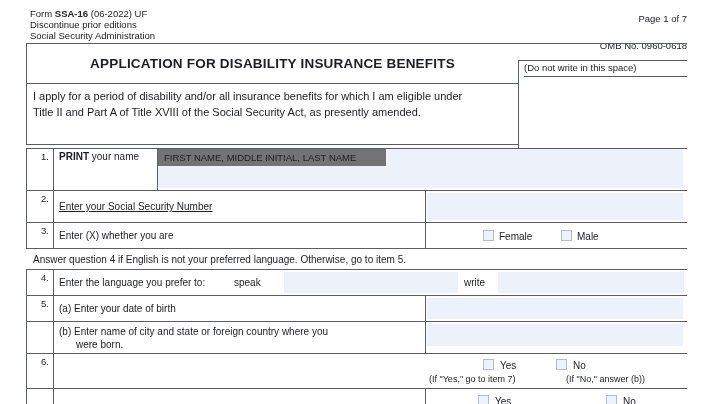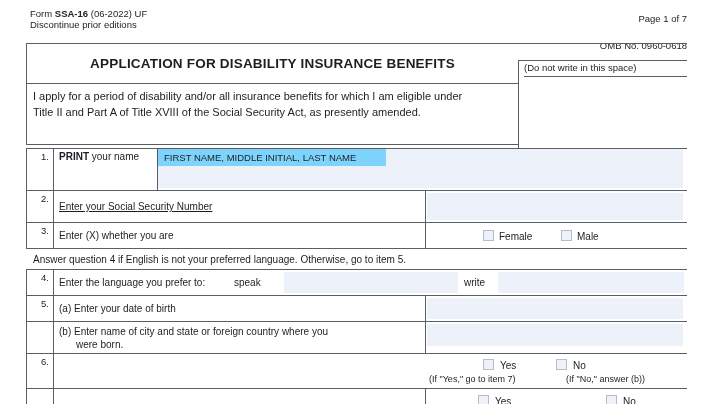--- a/index.html
+++ b/index.html
@@ -35,38 +35,39 @@
   .tcell.mid{display:flex;align-items:center;padding-left:5px;}
   .acell{position:absolute;top:0;height:100%;}
   .bluefill{position:absolute;background:var(--fill);}
 
   .cbx{display:inline-block;width:11px;height:11px;border:1px solid var(--cbx-border);background:var(--cbx-fill);vertical-align:middle;}
   .cbxlab{font-size:10px;}
   .subnote{font-size:9px;white-space:nowrap;}
 
   .q1labelcell{position:absolute;left:27px;top:0;width:104px;height:100%;border-right:1px solid var(--line);padding:2px 0 0 5px;font-size:10px;}
   .q1fieldcell{position:absolute;left:131px;top:0;right:0;height:100%;background:var(--fill);}
-  .q1whitebox{position:absolute;left:0;top:0;width:228px;height:17px;background:#7dd3fc;padding:3px 0 0 6px;font-size:9.5px;white-space:nowrap;}
+  .q1whitebox{position:absolute;left:0;top:0;width:228px;height:17px;background:#737373;padding:3px 0 0 6px;font-size:9.5px;white-space:nowrap;}
   .q1gapright{position:absolute;right:0;top:0;width:4px;height:100%;background:#fff;}
   .q1gapbot{position:absolute;left:0;bottom:0;right:0;height:2px;background:#fff;}
 
   .note{position:absolute;left:26px;width:661px;border-top:1px solid var(--line);font-size:10px;display:flex;align-items:center;padding-left:7px;}
   .inl{position:absolute;font-size:10px;white-space:nowrap;text-align:right;}
 </style>
 </head>
 <body>
 
 <div class="page">
 
   <div class="abs hdr" style="left:30px;top:8px;">
     <span>Form</span>
     <span class="b">SSA-16</span>
     <span>(06-2022) UF</span>
   </div>
   <div class="abs hdr" style="left:30px;top:19px;">Discontinue prior editions</div>
+  <div class="abs hdr" style="left:30px;top:30px;">Social Security Administration</div>
 
   <div class="abs hdr right" style="left:487px;top:13px;width:200px;">Page 1 of 7</div>
   <div class="abs hdr right" style="left:487px;top:40px;width:200px;">OMB No. 0960-0618</div>
 
   <div class="abs rule" style="left:26px;top:43px;width:661px;"></div>
 
   <div class="abs upperbox">
     <div class="titlebar">
       <span class="title">APPLICATION FOR DISABILITY INSURANCE BENEFITS</span>
     </div>

